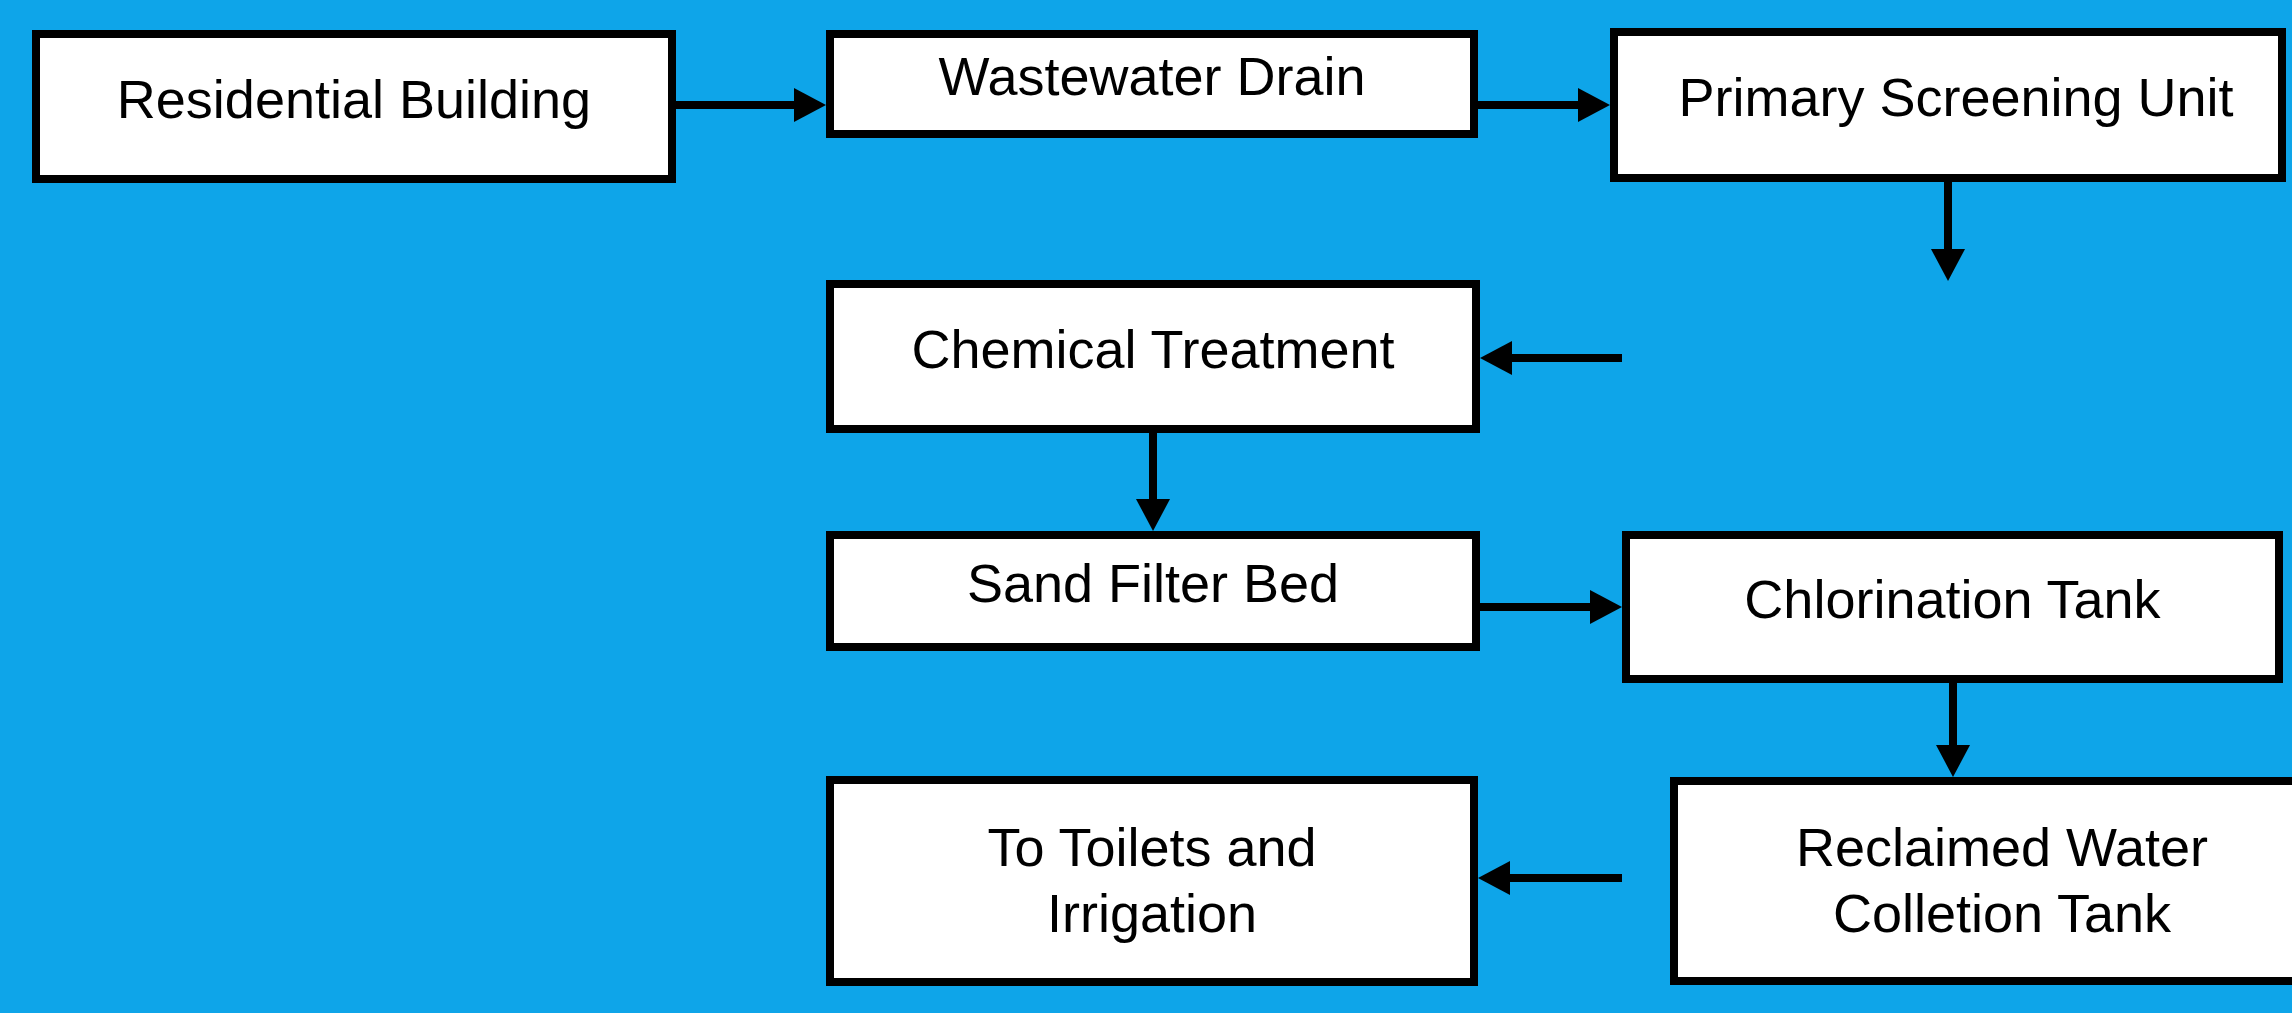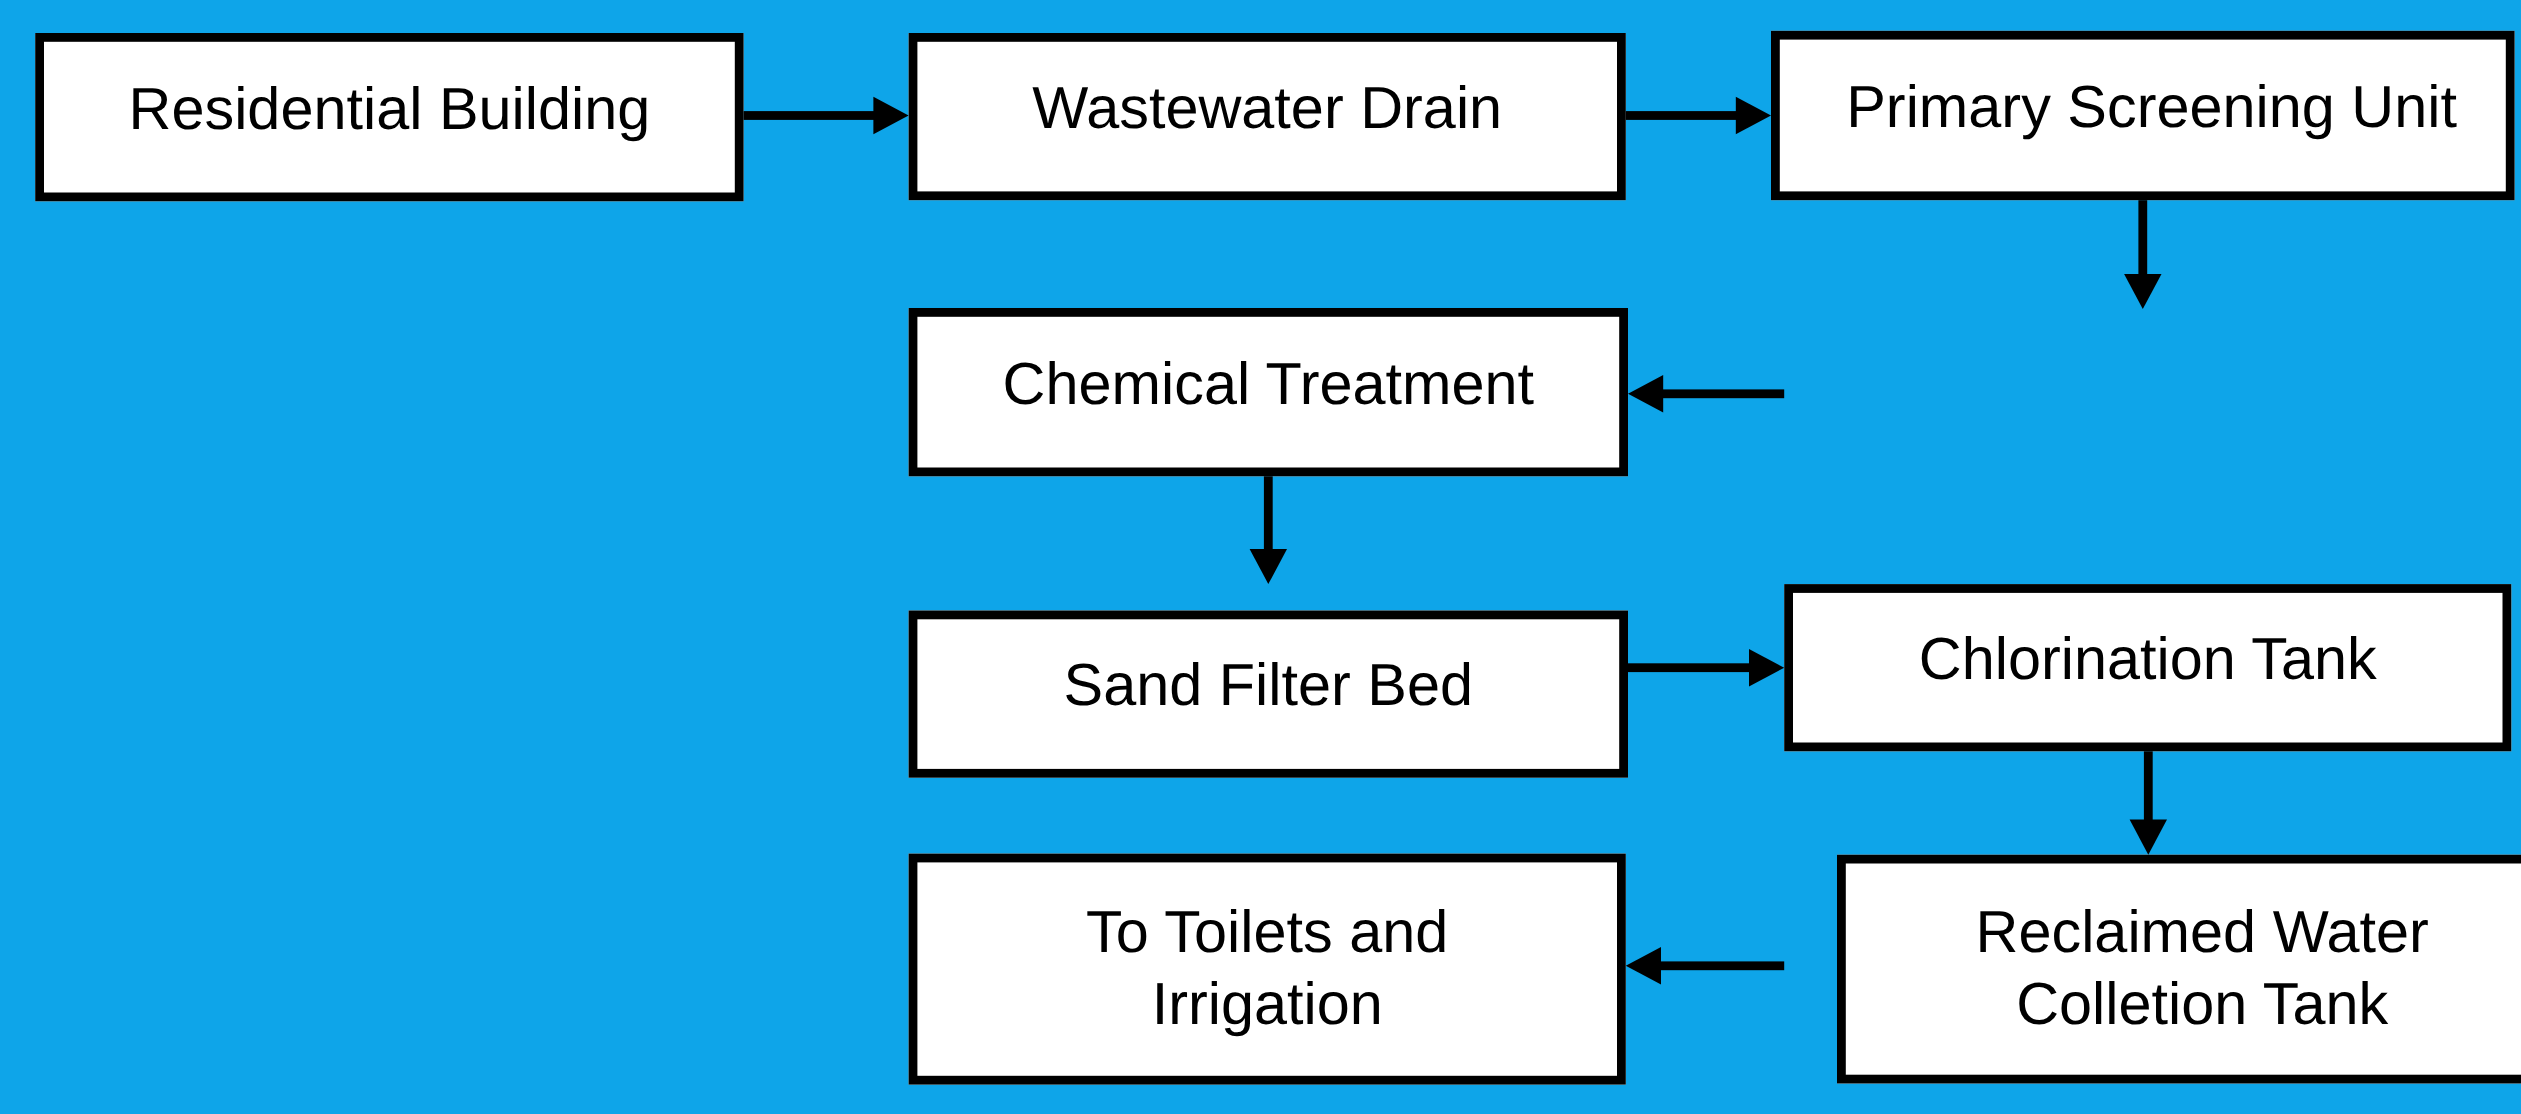--- a/index.html
+++ b/index.html
@@ -65,34 +65,34 @@
 </style>
 </head>
 <body>
 
 <div class="canvas">
 
   <div class="node" style="left:32px; top:30px; width:644px; height:153px;">
     <span class="label">Residential Building</span>
   </div>
 
-  <div class="node" style="left:826px; top:30px; width:652px; height:152px;">
+  <div class="node" style="left:826px; top:30px; width:652px; height:108px;">
     <span class="label">Wastewater Drain</span>
   </div>
 
   <div class="node" style="left:1610px; top:28px; width:676px; height:154px;padding-left:16px;">
     <span class="label">Primary Screening Unit</span>
   </div>
 
   <div class="node" style="left:826px; top:280px; width:654px; height:153px;">
     <span class="label">Chemical Treatment</span>
   </div>
 
 
-  <div class="node" style="left:826px; top:531px; width:654px; height:152px;margin-top:24px;">
+  <div class="node" style="left:826px; top:531px; width:654px; height:120px;">
     <span class="label">Sand Filter Bed</span>
   </div>
 
   <div class="node tall" style="left:826px; top:776px; width:652px; height:210px;">
     <span class="label">To Toilets and
 Irrigation</span>
   </div>
 
   <div class="node" style="left:1622px; top:531px; width:661px; height:152px;">
     <span class="label">Chlorination Tank</span>

